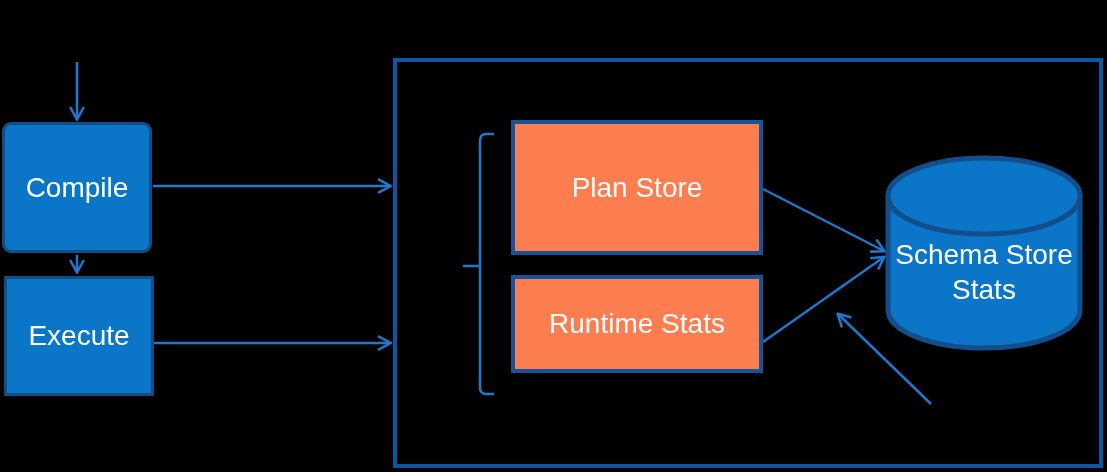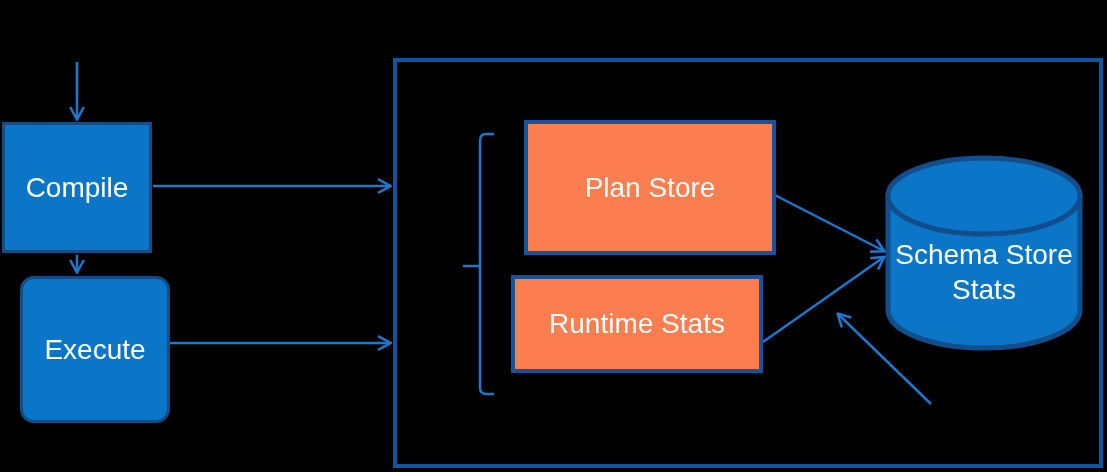--- a/index.html
+++ b/index.html
@@ -34,30 +34,30 @@
     text-align: center;
   }
   .blue-box {
     background: var(--box-blue-fill, #0B76C8);
     border: 3px solid var(--box-blue-border, #124E85);
   }
   .orange-box {
     background: var(--box-orange-fill, #FB7D50);
     border: 4px solid var(--box-orange-border, #15549A);
   }
-  #compile-box  { left: 2px;   top: 122px; width: 150px; height: 131px; }
-  #execute-box  { left: 20px;   top: 276px; width: 150px; height: 147px; border-radius: 14px; }
+  #compile-box  { left: 2px;   top: 122px; width: 150px; height: 131px; border-radius: 9px; }
+  #execute-box  { left: 4px;   top: 276px; width: 150px; height: 120px; }
   #container-box {
     position: absolute;
     box-sizing: border-box;
     left: 393px; top: 58px; width: 710px; height: 410px;
     border: 4px solid var(--container-border, #0E56A2);
     background: transparent;
   }
-  #plan-store-box    { left: 511px; top: 120px; width: 252px; height: 135px; margin-left: 13px; }
+  #plan-store-box    { left: 511px; top: 120px; width: 252px; height: 135px; }
   #runtime-stats-box { left: 511px; top: 275px; width: 252px; height: 98px; }
   #cylinder-label {
     position: absolute;
     left: 888px; top: 237px; width: 192px;
     color: var(--text, #fff);
     font-size: 28px;
     line-height: 35px;
     text-align: center;
   }
   .arrow-line {

